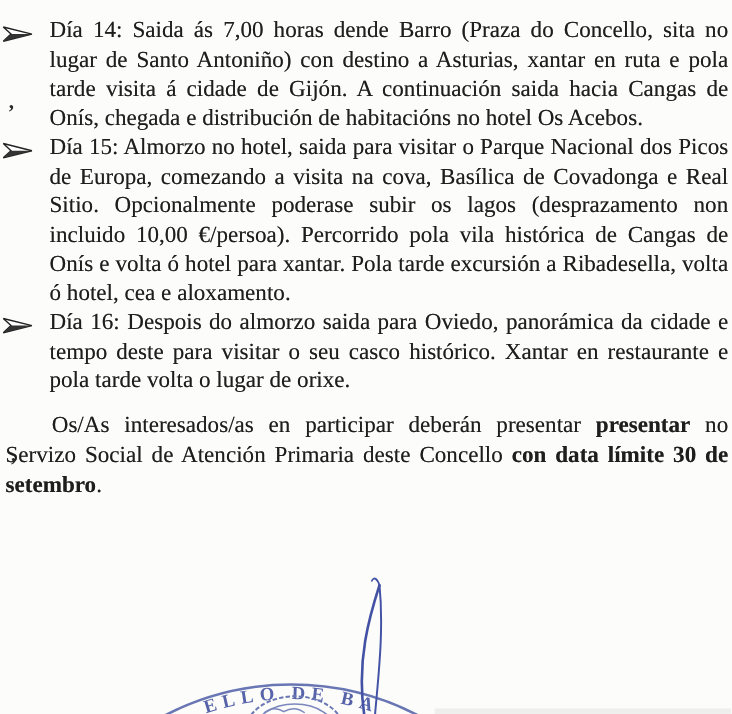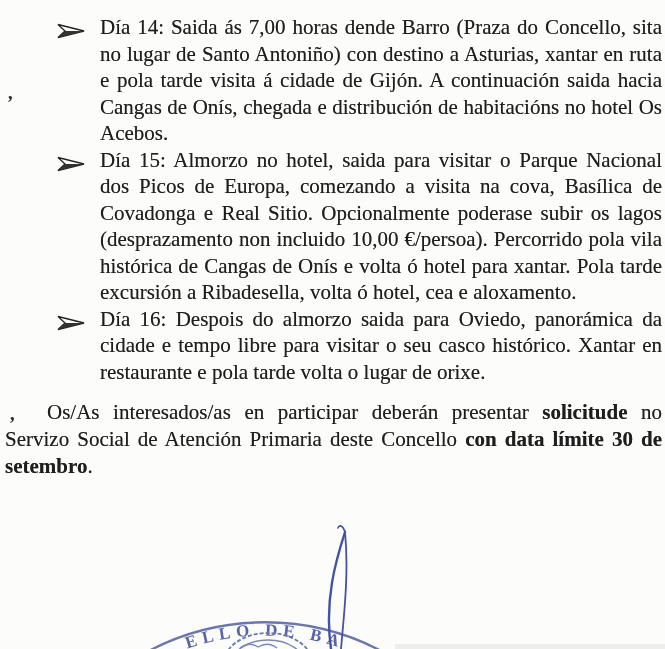--- a/index.html
+++ b/index.html
@@ -24,21 +24,21 @@
     line-height: 30px;
     text-shadow: 0 0 0.5px rgba(20,20,20,0.55);
   }
   .date-underlined {
     font-style: italic;
     text-decoration: underline;
   }
   .itinerary { margin-top: 13px; }
   .item {
     position: relative;
-    margin-left: 95px;
+    margin-left: 40px;
     text-align: justify;
     font-size: 21px;
     line-height: 26.5px;
     text-shadow: 0 0 0.5px rgba(20,20,20,0.55);
   }
   .arrow { position: absolute; left: -43px; top: 5px; width: 30px; height: 16px; }
   .price-para { margin-top: 26px; }
   .closing-para { margin-top: 14px; line-height: 27px; }
   .bold { font-weight: bold; }
   .stray-mark {
@@ -78,27 +78,27 @@
         </svg>
       </span><span class="day-label">Día 15:</span> <span>Almorzo no hotel, saida para visitar o Parque Nacional dos Picos de Europa, comezando  a visita na cova, Basílica de Covadonga e Real Sitio. Opcionalmente poderase subir os lagos (desprazamento non incluido 10,00 €/persoa). Percorrido pola vila histórica de Cangas de Onís e volta ó hotel para xantar. Pola tarde excursión a Ribadesella, volta ó hotel, cea e aloxamento.</span>
     </div>
 
     <div class="item">
       <span class="arrow">
         <svg width="28" height="16" viewBox="0 0 28 16">
           <path d="M1,1.5 L27,8 L1,14.5 L8,8 Z" fill="#ffffff" stroke="#222" stroke-width="1.3"></path>
           <path d="M1,14.5 L27,8 L8,8 Z" fill="#333"></path>
         </svg>
-      </span><span class="day-label">Día 16:</span> <span>Despois do almorzo  saida  para  Oviedo, panorámica da cidade e tempo libre para visitar o seu casco histórico. Xantar en restaurante e pola tarde volta o lugar de orixe.</span>
+      </span><span class="day-label">Día 16:</span> <span>Despois do almorzo  saida  para  Oviedo, panorámica da cidade e tempo deste para visitar o seu casco histórico. Xantar en restaurante e pola tarde volta o lugar de orixe.</span>
     </div>
 
   </div>
 
 
-  <p class="para closing-para"><span>Os/As interesados/as en participar deberán presentar </span><span class="bold">solicitude</span><span> no Servizo Social de Atención Primaria deste Concello </span><span class="bold">con data límite 30 de setembro</span><span>.</span></p>
+  <p class="para closing-para"><span>Os/As interesados/as en participar deberán presentar </span><span class="bold">presentar</span><span> no Servizo Social de Atención Primaria deste Concello </span><span class="bold">con data límite 30 de setembro</span><span>.</span></p>
 
 </div>
 
 <span class="stray-mark" style="left:7px; top:92px;">’</span>
 <span class="stray-mark" style="left:9px; top:413px;">’</span>
 
 <svg class="stamp-svg" width="250" height="42" viewBox="0 0 250 42" opacity="0.88">
   <path d="M5,46 A 250,250 0 0 1 245,46" fill="none" stroke="#5564ab" stroke-width="2.4"></path>
   <path id="stamp-text-arc" d="M18,54 A 238,238 0 0 1 232,54" fill="none"></path>
   <text font-size="17" font-weight="bold" fill="#41509f" letter-spacing="5.5" font-family="Liberation Serif, serif">

